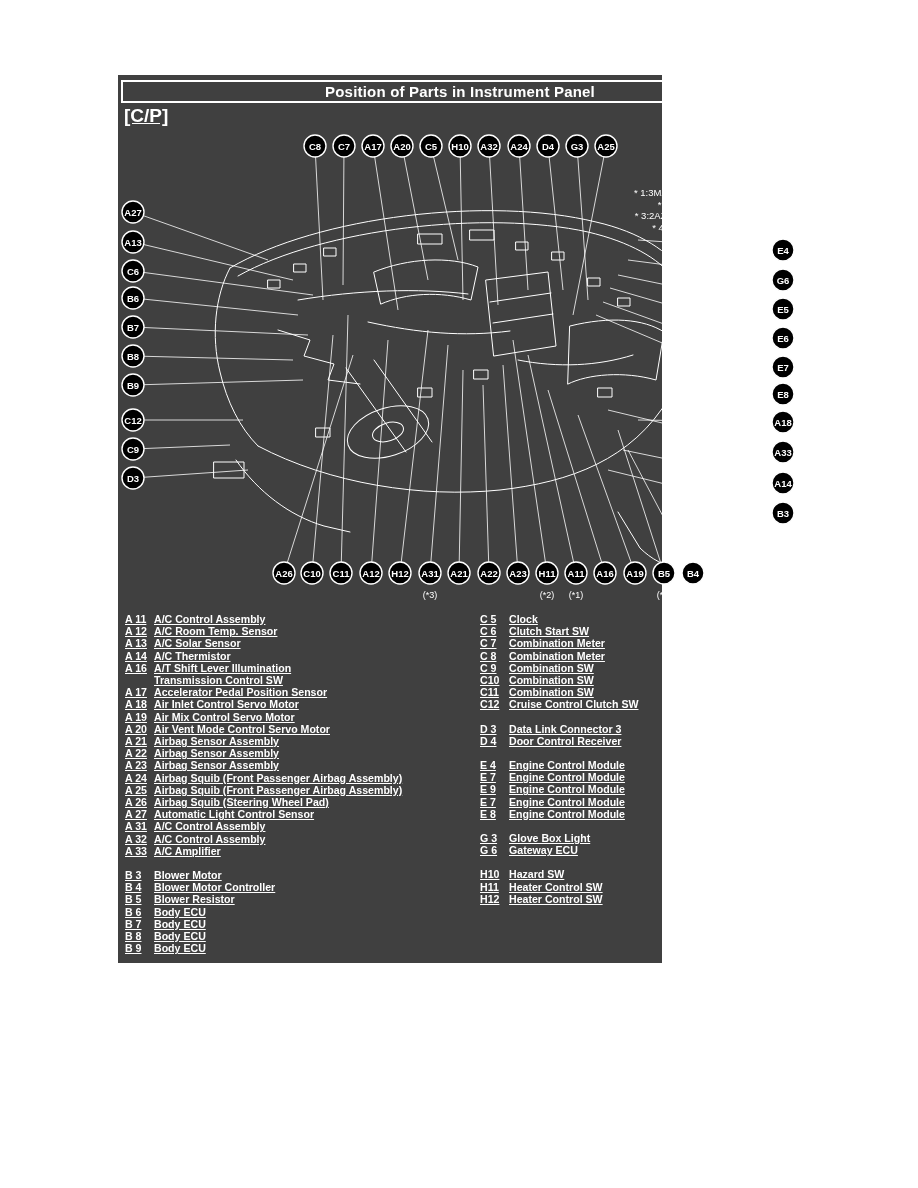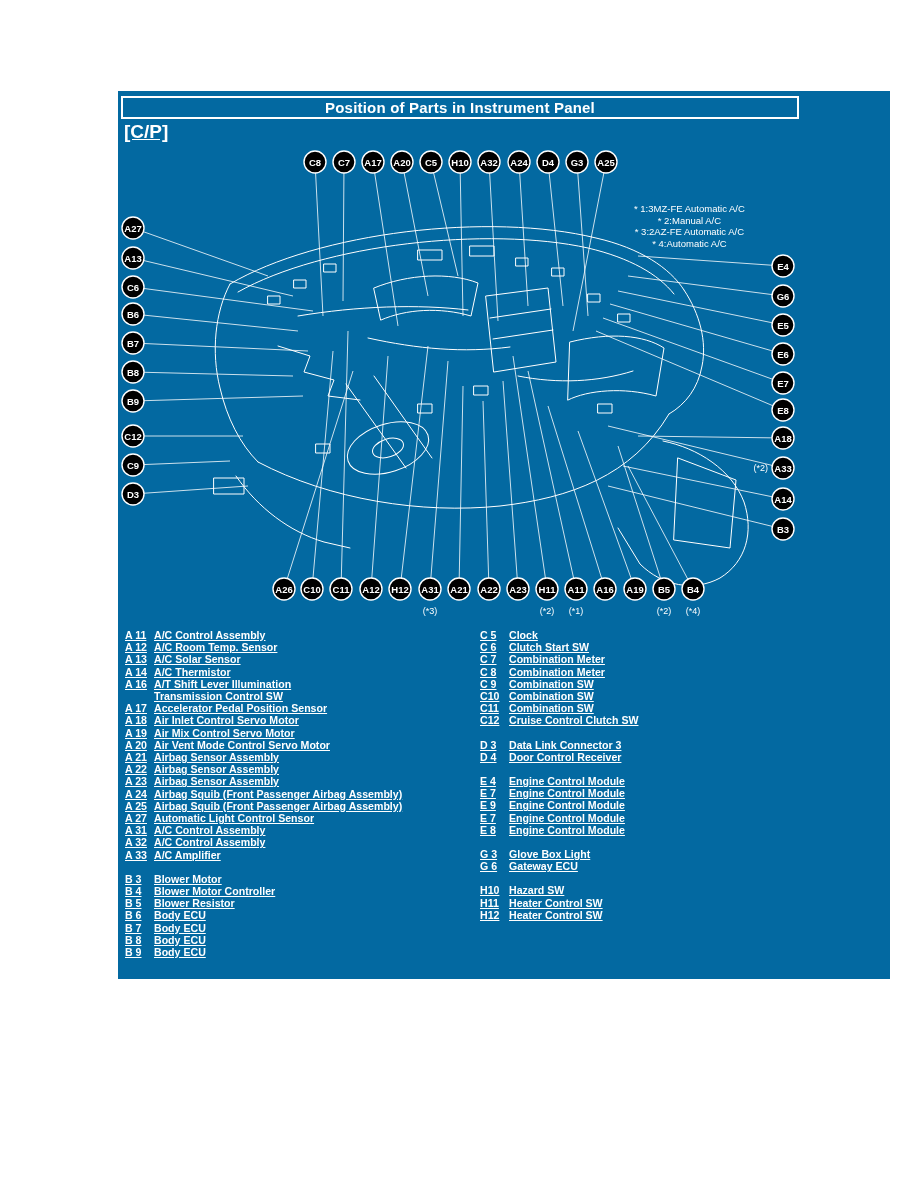--- a/index.html
+++ b/index.html
@@ -1,18 +1,18 @@
 <!DOCTYPE html>
 <html><head>
 <meta charset="utf-8">
 <style>
   html,body{margin:0;padding:0;background:#fff;}
   .page{position:relative;width:918px;height:1188px;background:#fff;overflow:hidden;
         font-family:"Liberation Sans",sans-serif;}
-  .panel{position:absolute;left:118px;top:91px;width:772px;height:888px;background:#0369a1;color:#fff;}
+  .panel{position:absolute;left:118px;top:75px;width:544px;height:888px;background:#404040;color:#fff;}
   .title-box{position:absolute;left:3px;top:5px;width:678px;height:23px;border:2px solid #fff;
              box-sizing:border-box;display:flex;align-items:center;justify-content:center;
              font-weight:bold;font-size:15px;letter-spacing:.2px;}
   .cp{position:absolute;left:6px;top:30px;font-weight:bold;font-size:19px;text-decoration:underline;}
   .notes{position:absolute;left:516px;top:112px;font-size:9.5px;line-height:11.6px;
          white-space:nowrap;z-index:2;text-align:center;}
   svg.diagram{position:absolute;left:0;top:55px;width:684px;height:482px;}
   .legend{position:absolute;left:7px;top:538px;width:672px;display:flex;}
   .col-left{width:355px;flex:none;}
   .col-right{width:315px;flex:none;}
@@ -372,20 +372,24 @@
           </div>
           <div class="lrow">
             <span class="lcode">A 24</span>
             <span>Airbag Squib (Front Passenger Airbag Assembly)</span>
           </div>
           <div class="lrow">
             <span class="lcode">A 25</span>
             <span>Airbag Squib (Front Passenger Airbag Assembly)</span>
           </div>
           <div class="lrow">
+            <span class="lcode">A 26</span>
+            <span>Airbag Squib (Steering Wheel Pad)</span>
+          </div>
+          <div class="lrow">
             <span class="lcode">A 27</span>
             <span>Automatic Light Control Sensor</span>
           </div>
           <div class="lrow">
             <span class="lcode">A 31</span>
             <span>A/C Control Assembly</span>
           </div>
           <div class="lrow">
             <span class="lcode">A 32</span>
             <span>A/C Control Assembly</span>

